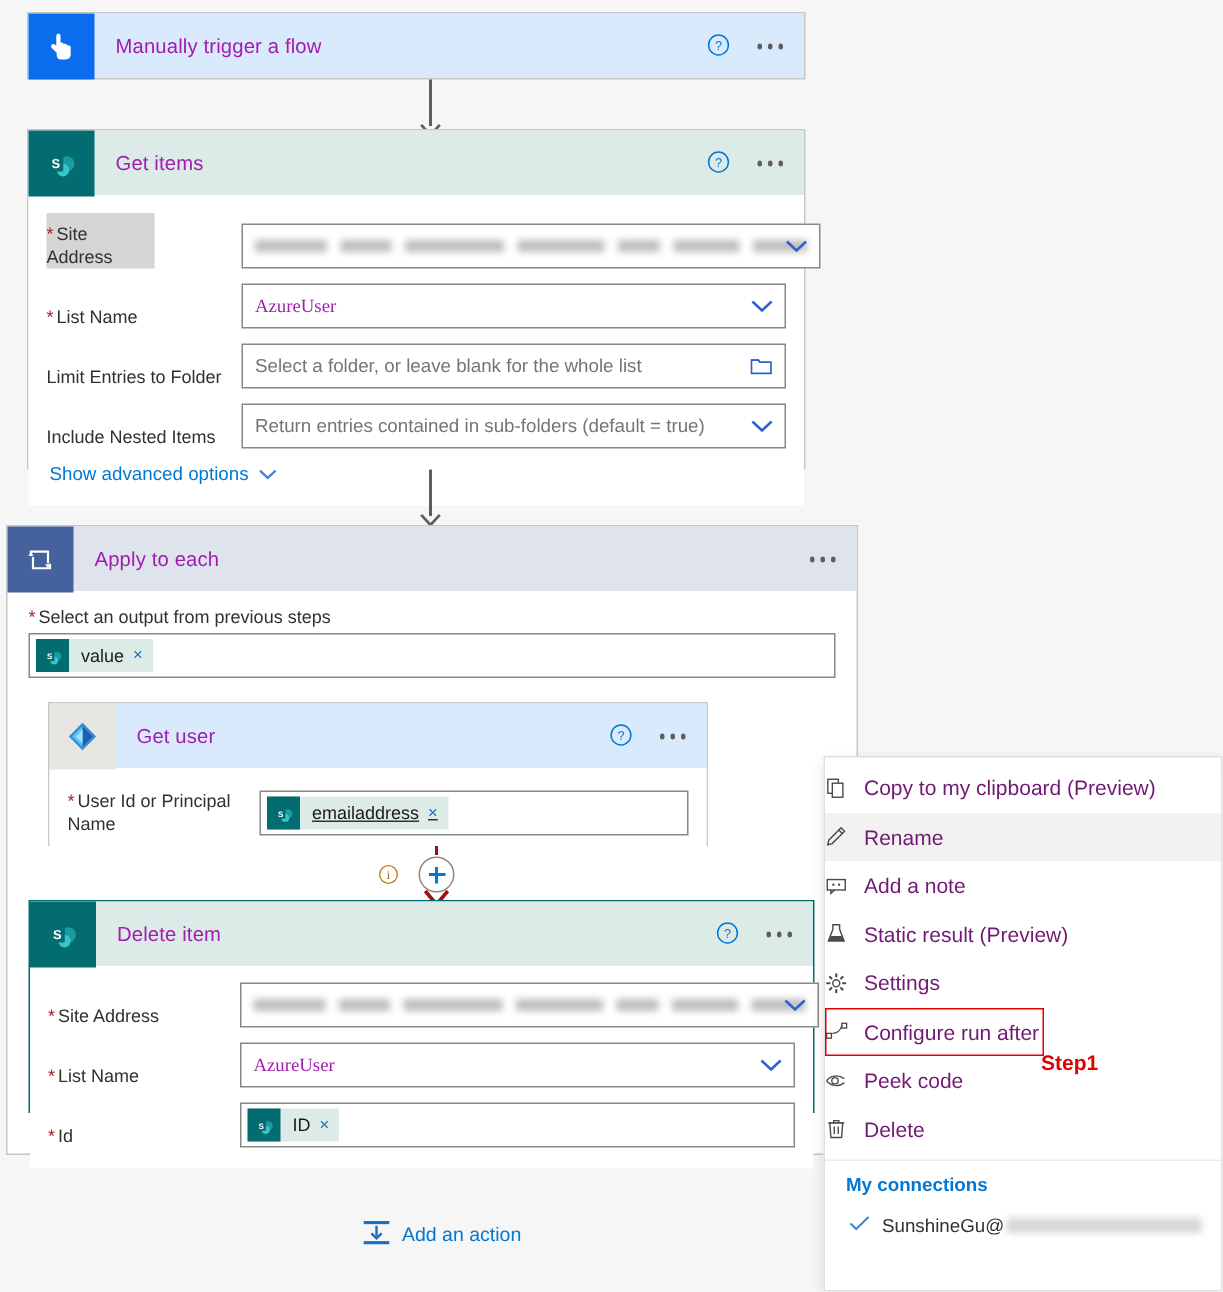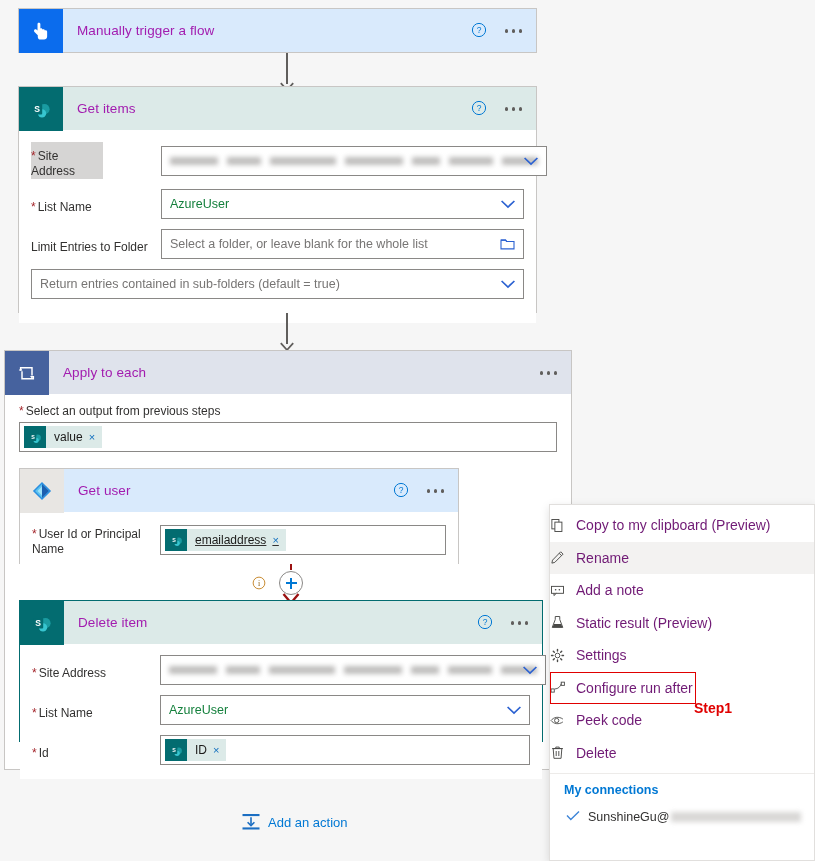--- a/index.html
+++ b/index.html
@@ -33,33 +33,33 @@
   .head-actions {
     position: absolute; right: 10px; top: 0; height: 44px;
     display: flex; align-items: center; gap: 14px;
   }
   .q-icon { width: 16px; height: 16px; }
   .ellipsis { display: flex; gap: 3.5px; align-items: center; padding: 0 4px; cursor: pointer;}
   .ellipsis i { width: 3.5px; height: 3.5px; border-radius: 50%; background: #605e5c; display: block; }
 
   
   .card-body { padding: 10px 12px 14px 12px; background: #fff; }
-  .frow { display: flex; align-items: center; margin-bottom: 10px; }
+  .frow { display: flex; align-items: flex-end; margin-bottom: 10px; }
   .flabel {
     width: 130px; flex: 0 0 130px; font-size: 12px; color: #323130;
     padding-top: 7px; line-height: 15px;
   }
   .req { color: #a4262c; margin-right: 2px; }
   .fctl {
     flex: 1; min-height: 30px; border: 1px solid #8a8886; background: #fff;
     display: flex; align-items: center; position: relative; padding: 0 8px;
     font-size: 12.5px;
   }
   .fctl .ph { color: #777574; }
-  .fctl .val { color: #15803d; }
+  .fctl .val { color: #a21caf; font-family: Liberation Serif, serif; }
   .chev {
     position: absolute; right: 7px; top: 50%; transform: translateY(-50%);
     width: 16px; height: 10px;
   }
   .folder-ic { position: absolute; right: 8px; top: 50%; transform: translateY(-50%); }
 
   
   .redact { display: flex; align-items: center; gap: 9px; filter: blur(2.6px); opacity: .55; }
   .redact span { display: block; height: 8px; background: #8a8886; border-radius: 1px; }
 
@@ -235,28 +235,37 @@
         <div class="fctl" style="height:29px;">
           <span class="ph">Select a folder, or leave blank for the whole list</span>
           <svg class="folder-ic" width="15" height="13" viewBox="0 0 15 13">
             <path d="M1 2.6h4.6l1.1 1.4H14v7.4H1z" fill="none" stroke="#2b61d1" stroke-width="1.1"></path>
             <path d="M1 2.6h4.6l1.1 1.4H14" fill="none" stroke="#2b61d1" stroke-width="1.1"></path>
           </svg>
         </div>
       </div>
 
       <div class="frow">
+        <div class="flabel">
+          <span>Include Nested Items</span>
+        </div>
         <div class="fctl" style="height:29px;">
           <span class="ph">Return entries contained in sub-folders (default = true)</span>
           <svg class="chev" viewBox="0 0 16 10">
               <path d="M1.6 2 L8 8 L14.4 2" fill="none" stroke="#2b61d1" stroke-width="1.7"></path>
             </svg>
         </div>
       </div>
 
+      <div class="linkrow">
+        <span class="link">Show advanced options</span>
+        <svg width="13" height="9" viewBox="0 0 13 9">
+            <path d="M1.3 1.8 L6.5 6.6 L11.7 1.8" fill="none" stroke="#4a7ddb" stroke-width="1.5"></path>
+          </svg>
+      </div>
     </div>
   </div>
 
   <div class="conn" style="left:286px; top:313px; height:31px;"></div>
   <svg class="arrowhead" style="left:279px; top:338px;" width="16" height="14" viewBox="0 0 16 14">
       <path d="M1.8 5.2 L8 12 L14.2 5.2" fill="none" stroke="#605e5c" stroke-width="1.8"></path>
     </svg>
 
   <div class="card" id="card-apply" style="left:4px; top:350px; width:568px; height:420px; border:1px solid #c8c6c4;">
     <div class="card-head" id="apply-head" style="height:43px;">
@@ -291,21 +300,21 @@
               <rect x="3.2" y="7.4" width="10" height="10" rx="1" fill="#036c70"></rect>
               <text x="8.2" y="15" font-size="8.6" font-weight="bold" fill="#fff" text-anchor="middle" font-family="Liberation Sans, sans-serif">S</text>
             </svg>
           </span>
           <span class="tklabel">value</span>
           <span class="tkx">×</span>
         </span>
       </div>
     </div>
 
-    <div class="card" id="card-getuser" style="left:14px; top:117px; width:440px; height:96px;">
+    <div class="card" id="card-getuser" style="left:27px; top:117px; width:440px; height:96px;">
       <div class="card-head" style="background:#d9eafc; height:43px;">
         <div class="head-icon" style="background:#e8e6e3;">
           <svg width="26" height="26" viewBox="0 0 28 28">
             <path d="M14 4.2 L23.8 14 L14 23.8 L4.2 14 Z" fill="#2a8fe0"></path>
             <path d="M14 6.5 L21.5 14 L14 21.5 L6.5 14 Z" fill="#5dc3f0"></path>
             <path d="M14 6.5 L21.5 14 L14 21.5 Z" fill="#1b5fb0"></path>
             <path d="M9.2 14 L14 9.2 L14 18.8 Z" fill="#9fe3fb"></path>
           </svg>
         </div>
         <div class="title">Get user</div>

